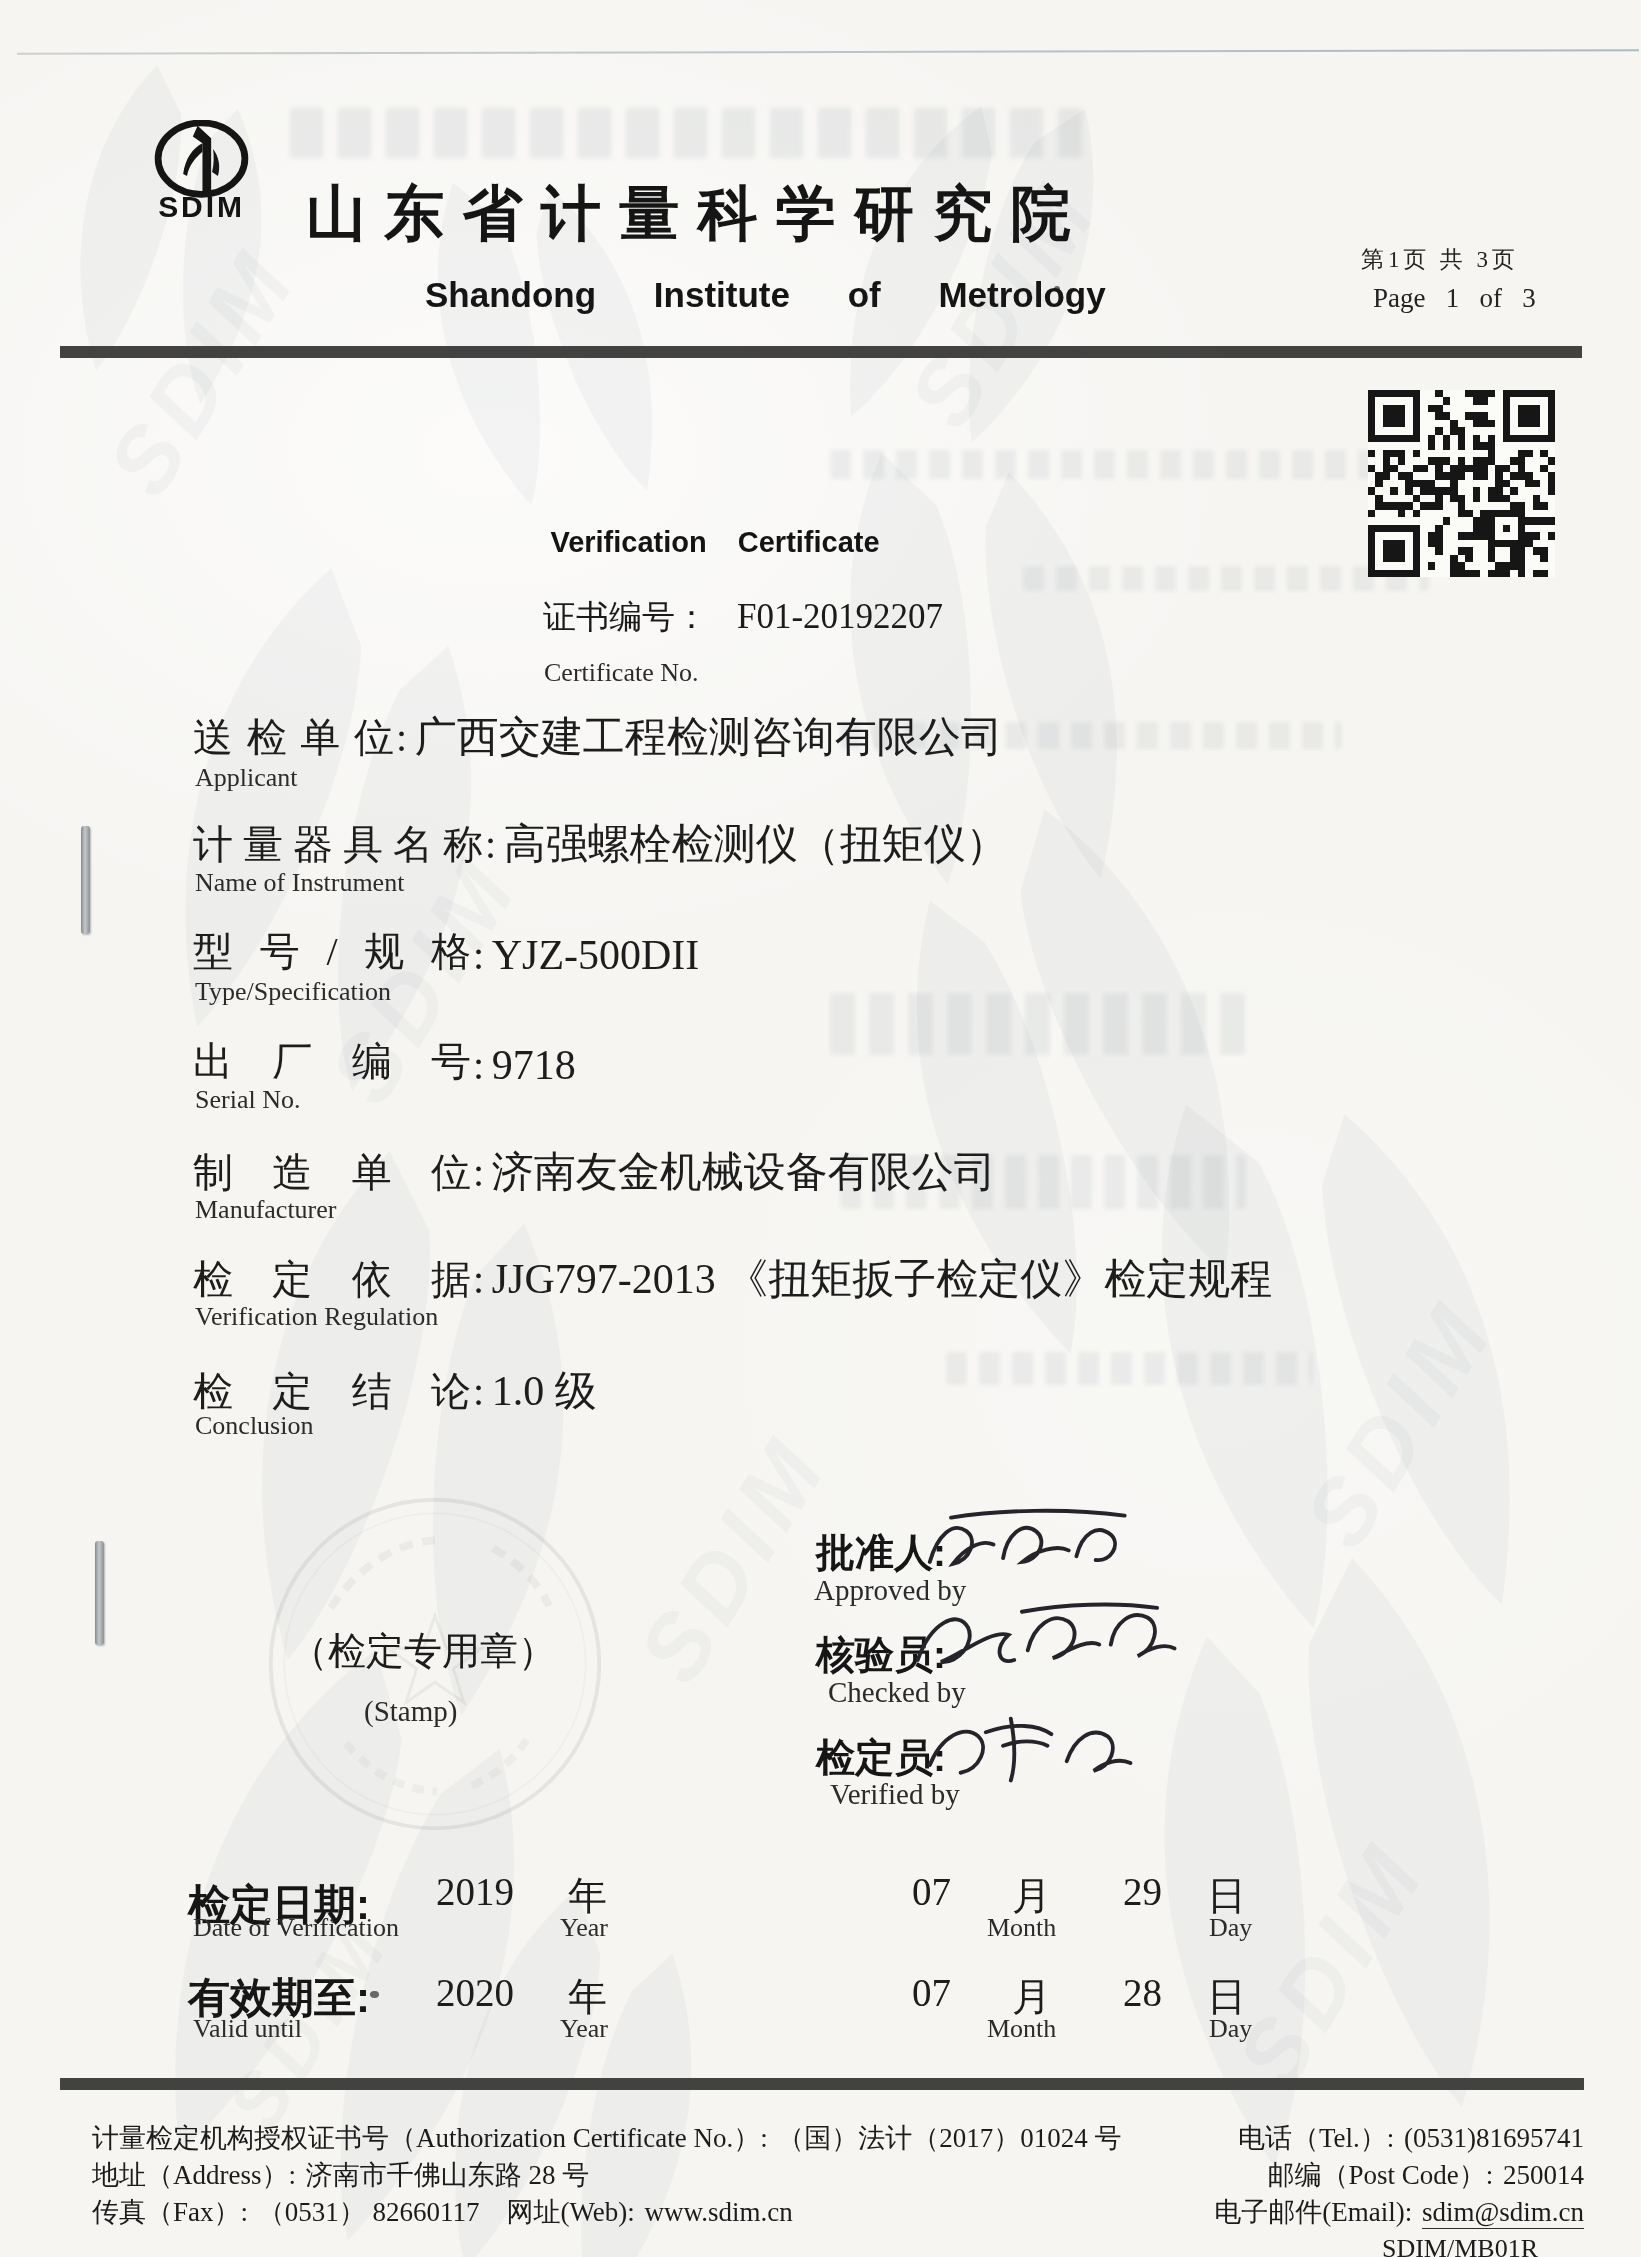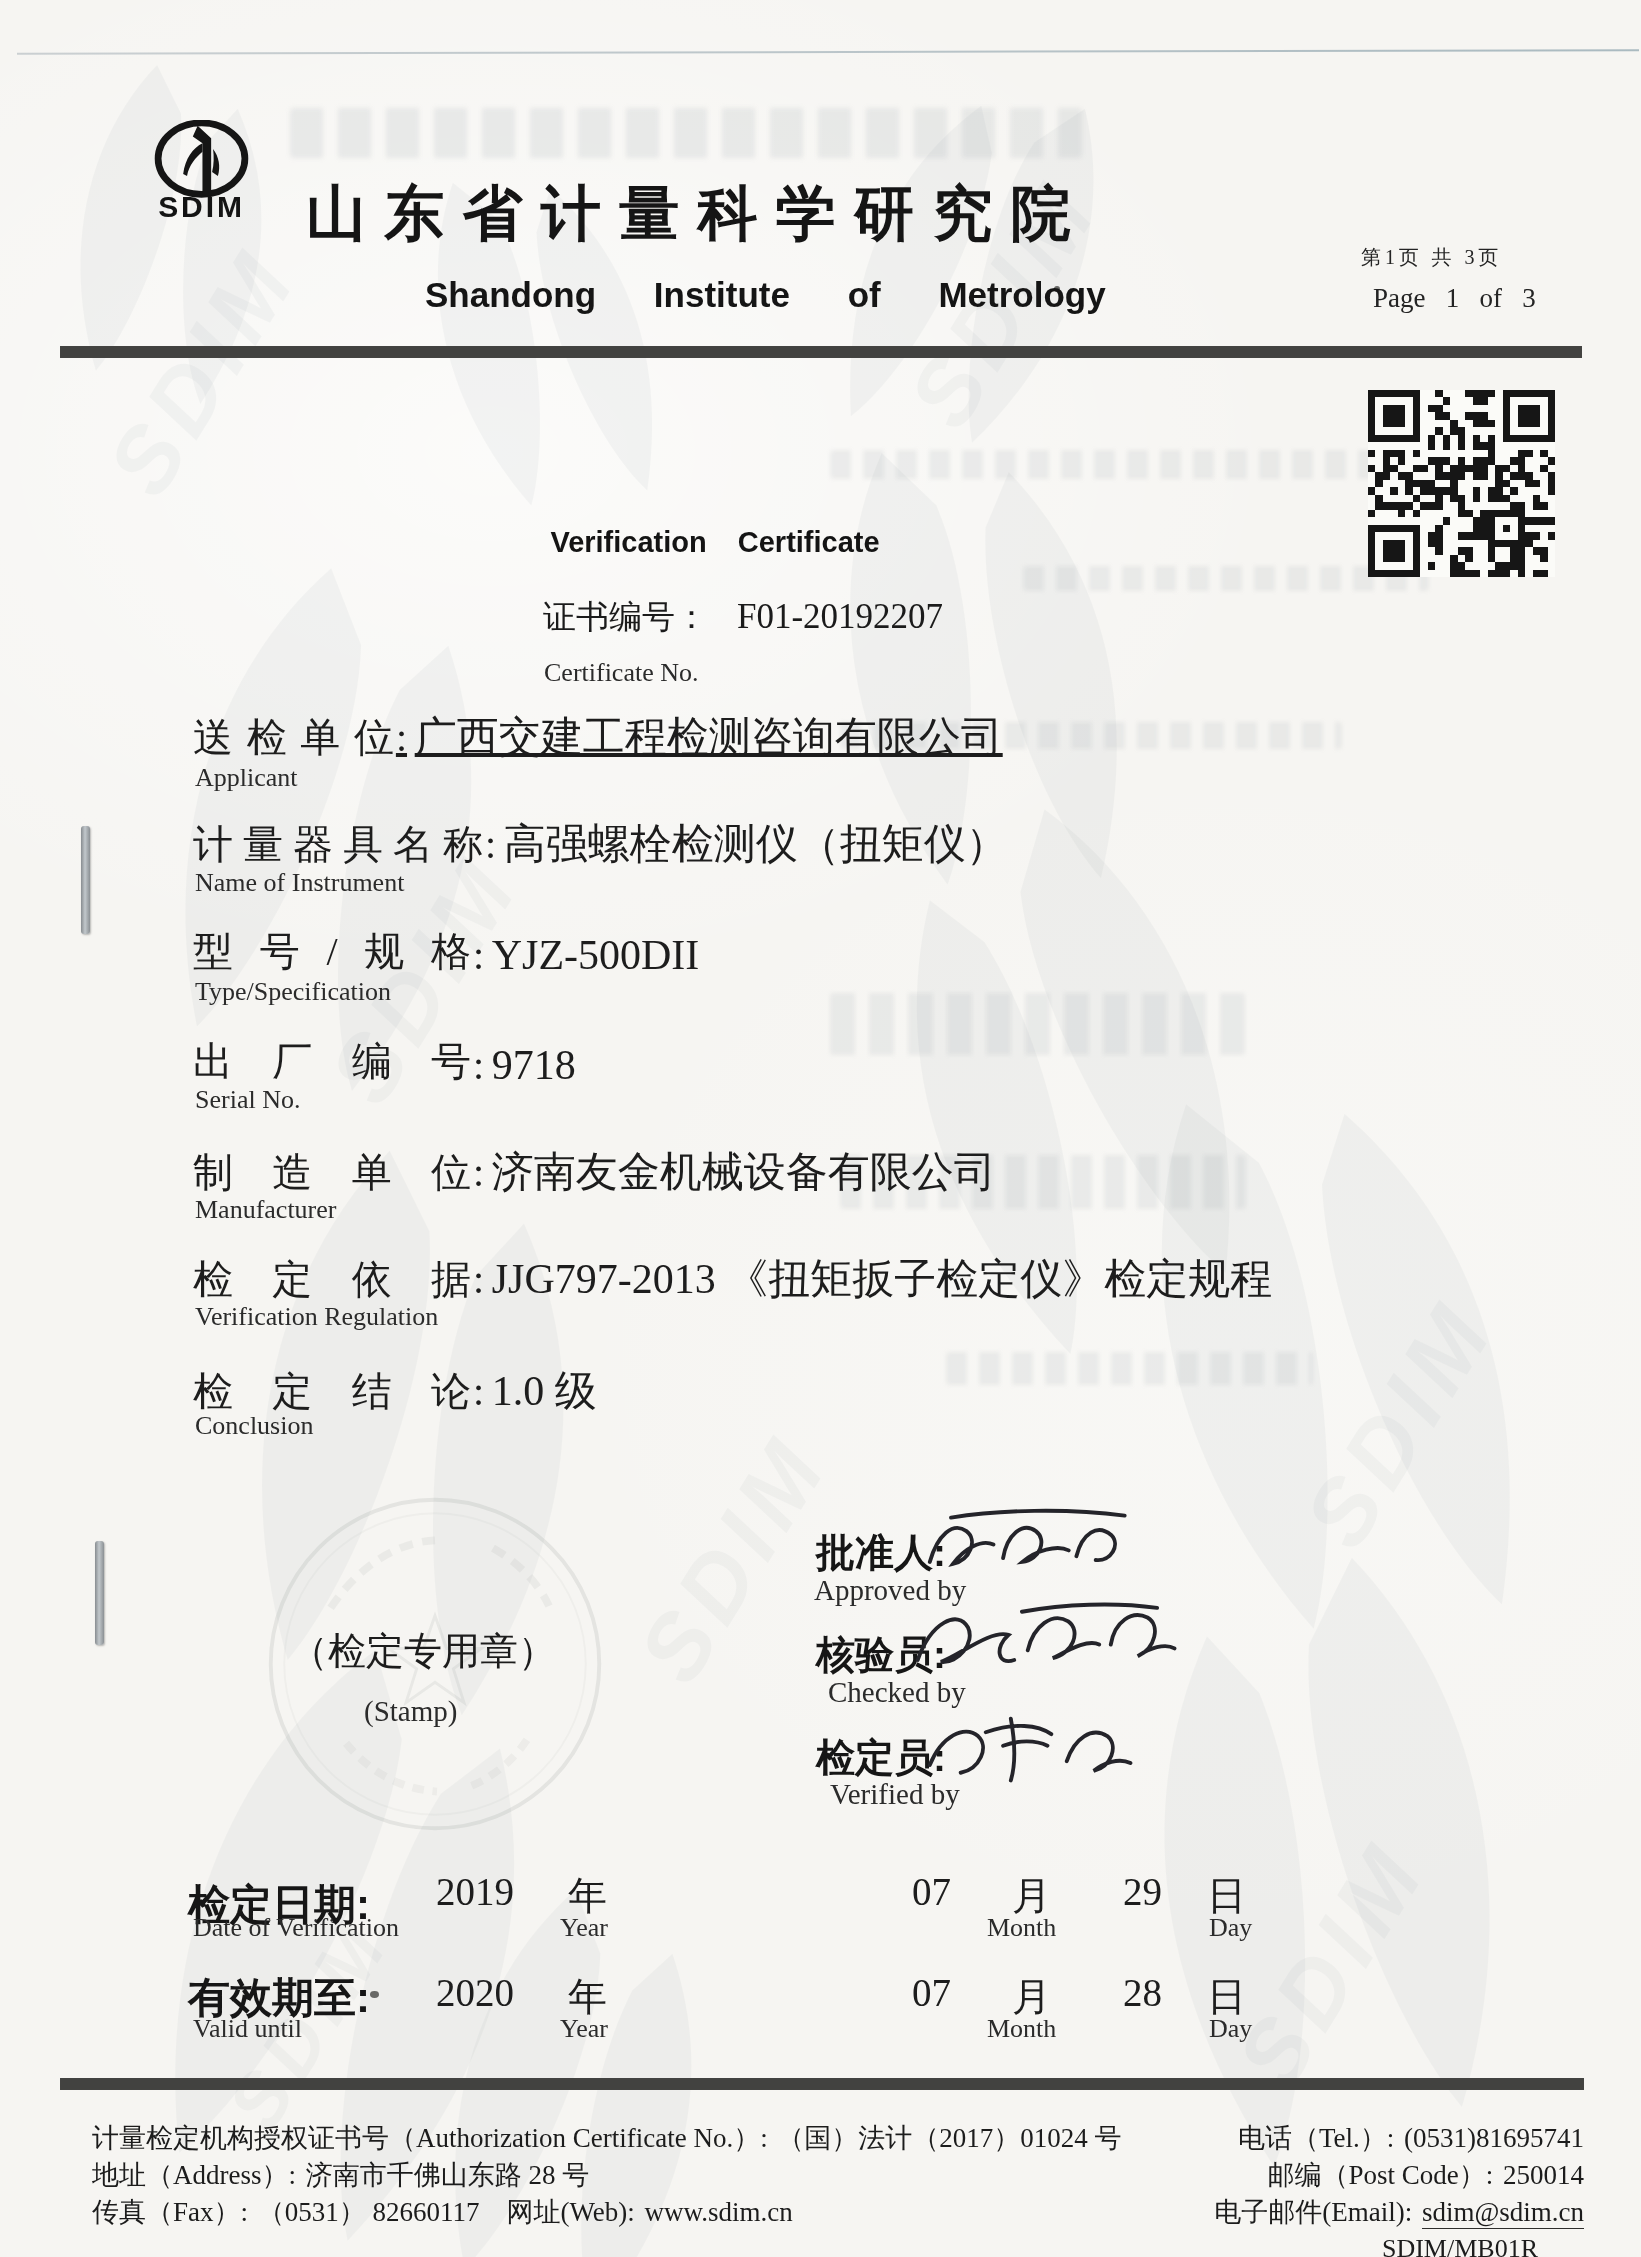--- a/index.html
+++ b/index.html
@@ -115,21 +115,21 @@
       <path d="M46,6 L60,19 L60,78 L51,78 L51,24 L41,17 Z" fill="#151515"></path>
       <path d="M31,56 C33,40 41,29 51,24 L51,33 C44,39 37,47 35,58 Z" fill="#151515"></path>
       <path d="M62,30 C68,38 70,48 67,58 L61,54 C63,46 63,38 62,30 Z" fill="#151515"></path>
     </svg>
     <div class="abs" style="left:0;top:70px;width:97px;text-align:center;font-family:'Liberation Sans', sans-serif;font-weight:700;font-size:30px;letter-spacing:2.9px;color:#141414;">SDIM</div>
   </div>
 
   <div class="abs" style="left:425px;top:275px;font-family:'Liberation Sans', sans-serif;font-weight:700;font-size:35px;word-spacing:48px;color:#151515;white-space:nowrap;">Shandong Institute of Metrology</div>
   <div class="abs zh" style="left:306px;top:174px;font-size:60px;font-weight:700;letter-spacing:18.3px;color:#151515;white-space:nowrap;">山东省计量科学研究院</div>
 
-  <div class="abs zh" style="left:1361px;top:244px;font-size:20px;letter-spacing:3.9px;color:#242424;white-space:nowrap;">第1页 共 3页</div>
+  <div class="abs zh" style="left:1361px;top:244px;font-size:23px;letter-spacing:3.9px;color:#242424;white-space:nowrap;">第1页 共 3页</div>
   <div class="abs" style="left:1373px;top:283px;font-size:27px;word-spacing:13.5px;color:#242424;white-space:nowrap;">Page 1 of 3</div>
 
   <div class="abs divider" style="left:60px;top:346px;width:1522px;height:11.6px;"></div>
 
   <div class="abs" style="left:541px;top:526px;width:348px;text-align:center;font-family:'Liberation Sans', sans-serif;font-weight:700;font-size:29px;word-spacing:23px;color:#141414;white-space:nowrap;">Verification Certificate</div>
 
   <div class="abs" style="left:1368px;top:390px;width:187px;height:187px;">
     <svg id="qr-svg" width="187" height="187" viewBox="0 0 25 25" shape-rendering="crispEdges">
       <rect x="0" y="0" width="25" height="25" fill="#fbfbf8"></rect>
     <rect x="0" y="0" width="1" height="1" fill="#161616"></rect>
@@ -439,21 +439,21 @@
         <rect x="22" y="24" width="1" height="1" fill="#161616"></rect>
         <rect x="23" y="24" width="1" height="1" fill="#161616"></rect>
       </svg>
   </div>
 
   <div class="abs zh" style="left:543px;top:595px;font-size:33px;white-space:nowrap;color:#1b1b1b;">
     <span>证书编号：</span><span style="margin-left:29px;font-size:35px;">F01-20192207</span>
   </div>
   <div class="abs en-sub" style="left:544px;top:658px;">Certificate No.</div>
 
-  <div class="abs zh field-row" style="left:193px;top:709px;text-decoration:underline;">
+  <div class="abs zh field-row" style="left:193px;top:709px;">
     <span class="jlabel" style="width:201px;">送检单位</span><span class="colon">:</span><span class="value">广西交建工程检测咨询有限公司</span>
   </div>
   <div class="abs en-sub" style="left:195px;top:763px;">Applicant</div>
 
   <div class="abs zh field-row" style="left:193px;top:816px;">
     <span class="jlabel" style="width:290px;">计量器具名称</span><span class="colon">:</span><span class="value">高强螺栓检测仪（扭矩仪）</span>
   </div>
   <div class="abs en-sub" style="left:195px;top:868px;">Name of Instrument</div>
 
   <div class="abs zh field-row" style="left:193px;top:924px;">

